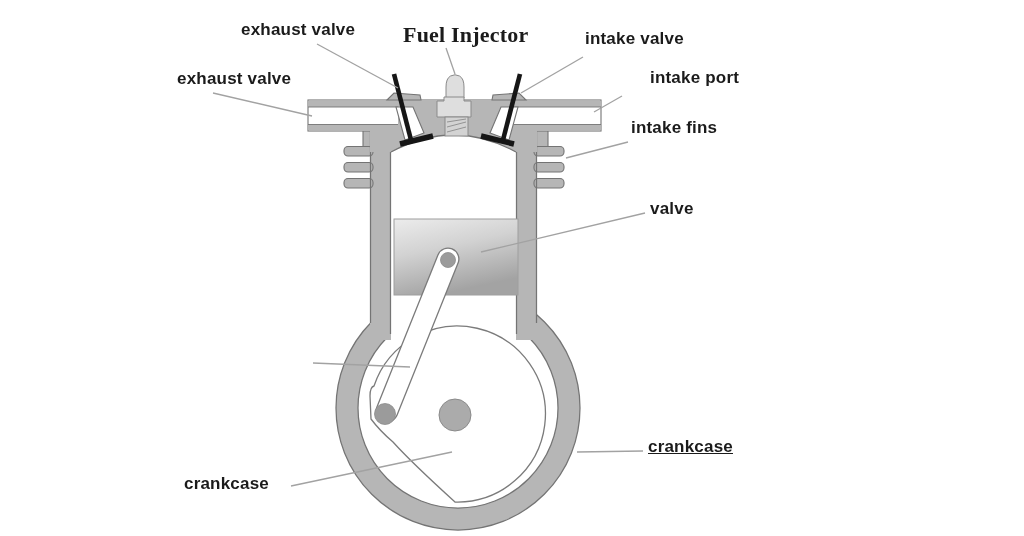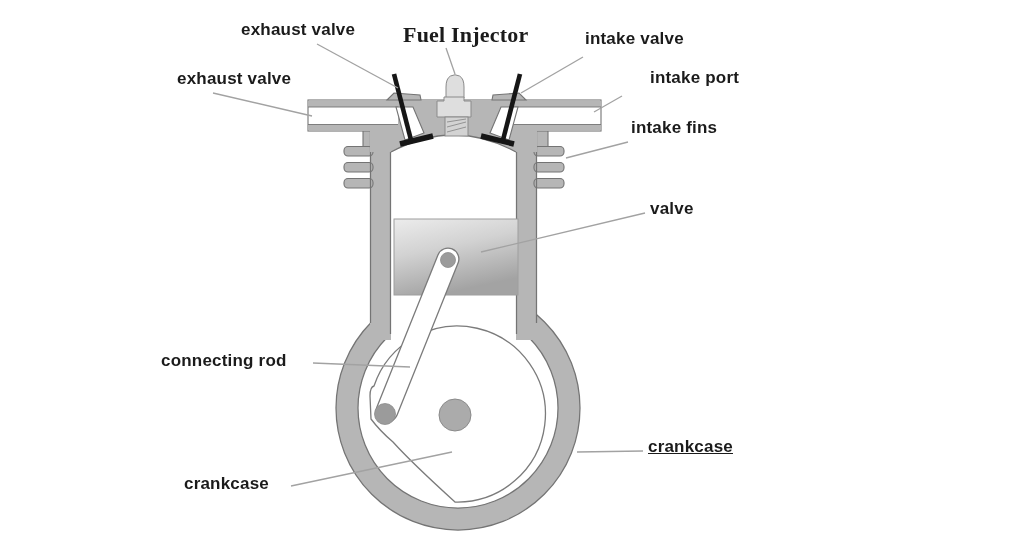--- a/index.html
+++ b/index.html
@@ -136,16 +136,15 @@
       </g>
   </svg>
 
 <div class="label sans" style="left: 241px; top: 21px;">exhaust valve</div>
     <div class="label serif" style="left: 403px; top: 23px;">Fuel Injector</div>
     <div class="label sans" style="left: 585px; top: 30px;">intake valve</div>
     <div class="label sans" style="left: 177px; top: 70px;">exhaust valve</div>
     <div class="label sans" style="left: 636px; top: 69px; margin-left: 14px;">intake port</div>
     <div class="label sans" style="left: 631px; top: 119px;">intake fins</div>
     <div class="label sans" style="left: 650px; top: 200px;">valve</div>
-    <div class="label sans" style="left: 161px; top: 352px;">connecting rod</div>
     <div class="label sans" style="left: 184px; top: 475px;">crankcase</div>
     <div class="label sans" style="left: 648px; top: 438px; text-decoration: underline;">crankcase</div>
   </div>
 
 </body></html>

